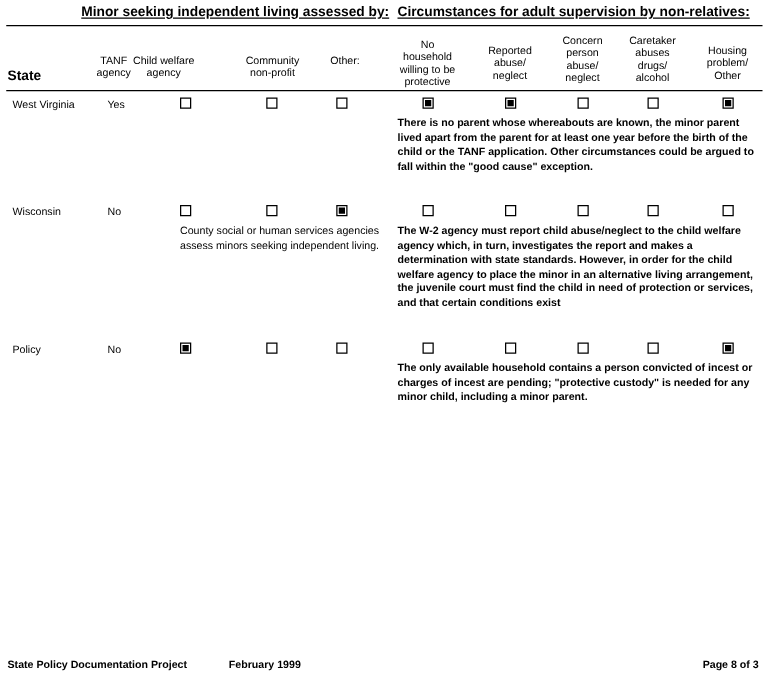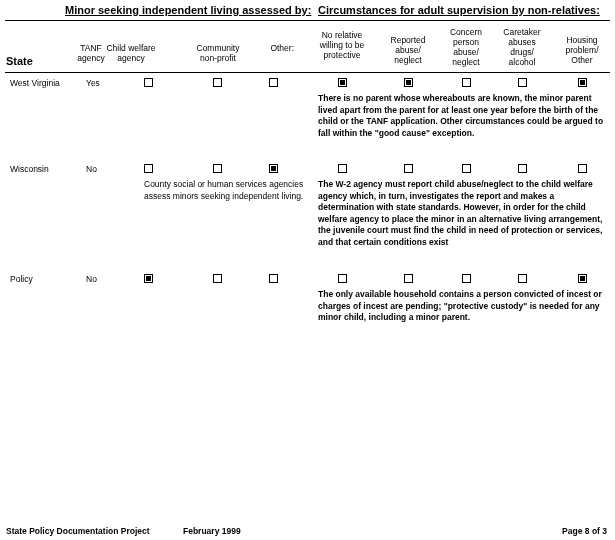--- a/index.html
+++ b/index.html
@@ -154,26 +154,26 @@
   <div class="col-hdr" style="left:99px; top:43px; width:64px;">
     <span>Child welfare</span><br>
     <span>agency</span>
   </div>
 
   <div class="col-hdr" style="left:187px; top:43px; width:62px;">
     <span>Community</span><br>
     <span>non-profit</span>
   </div>
 
-  <div class="col-hdr" style="left:258px; top:43px; width:36px; text-align:right;">
+  <div class="col-hdr" style="left:258px; top:43px; width:36px; text-align:center;">
     <span>Other:</span>
   </div>
 
   <div class="col-hdr" style="left:318px; top:30px; width:48px;">
-    <span>No relative</span><br>
+    <span>No household</span><br>
     <span>willing to be</span><br>
     <span>protective</span>
   </div>
 
   <div class="col-hdr" style="left:385px; top:35px; width:46px;">
     <span>Reported</span><br>
     <span>abuse/</span><br>
     <span>neglect</span>
   </div>
 

